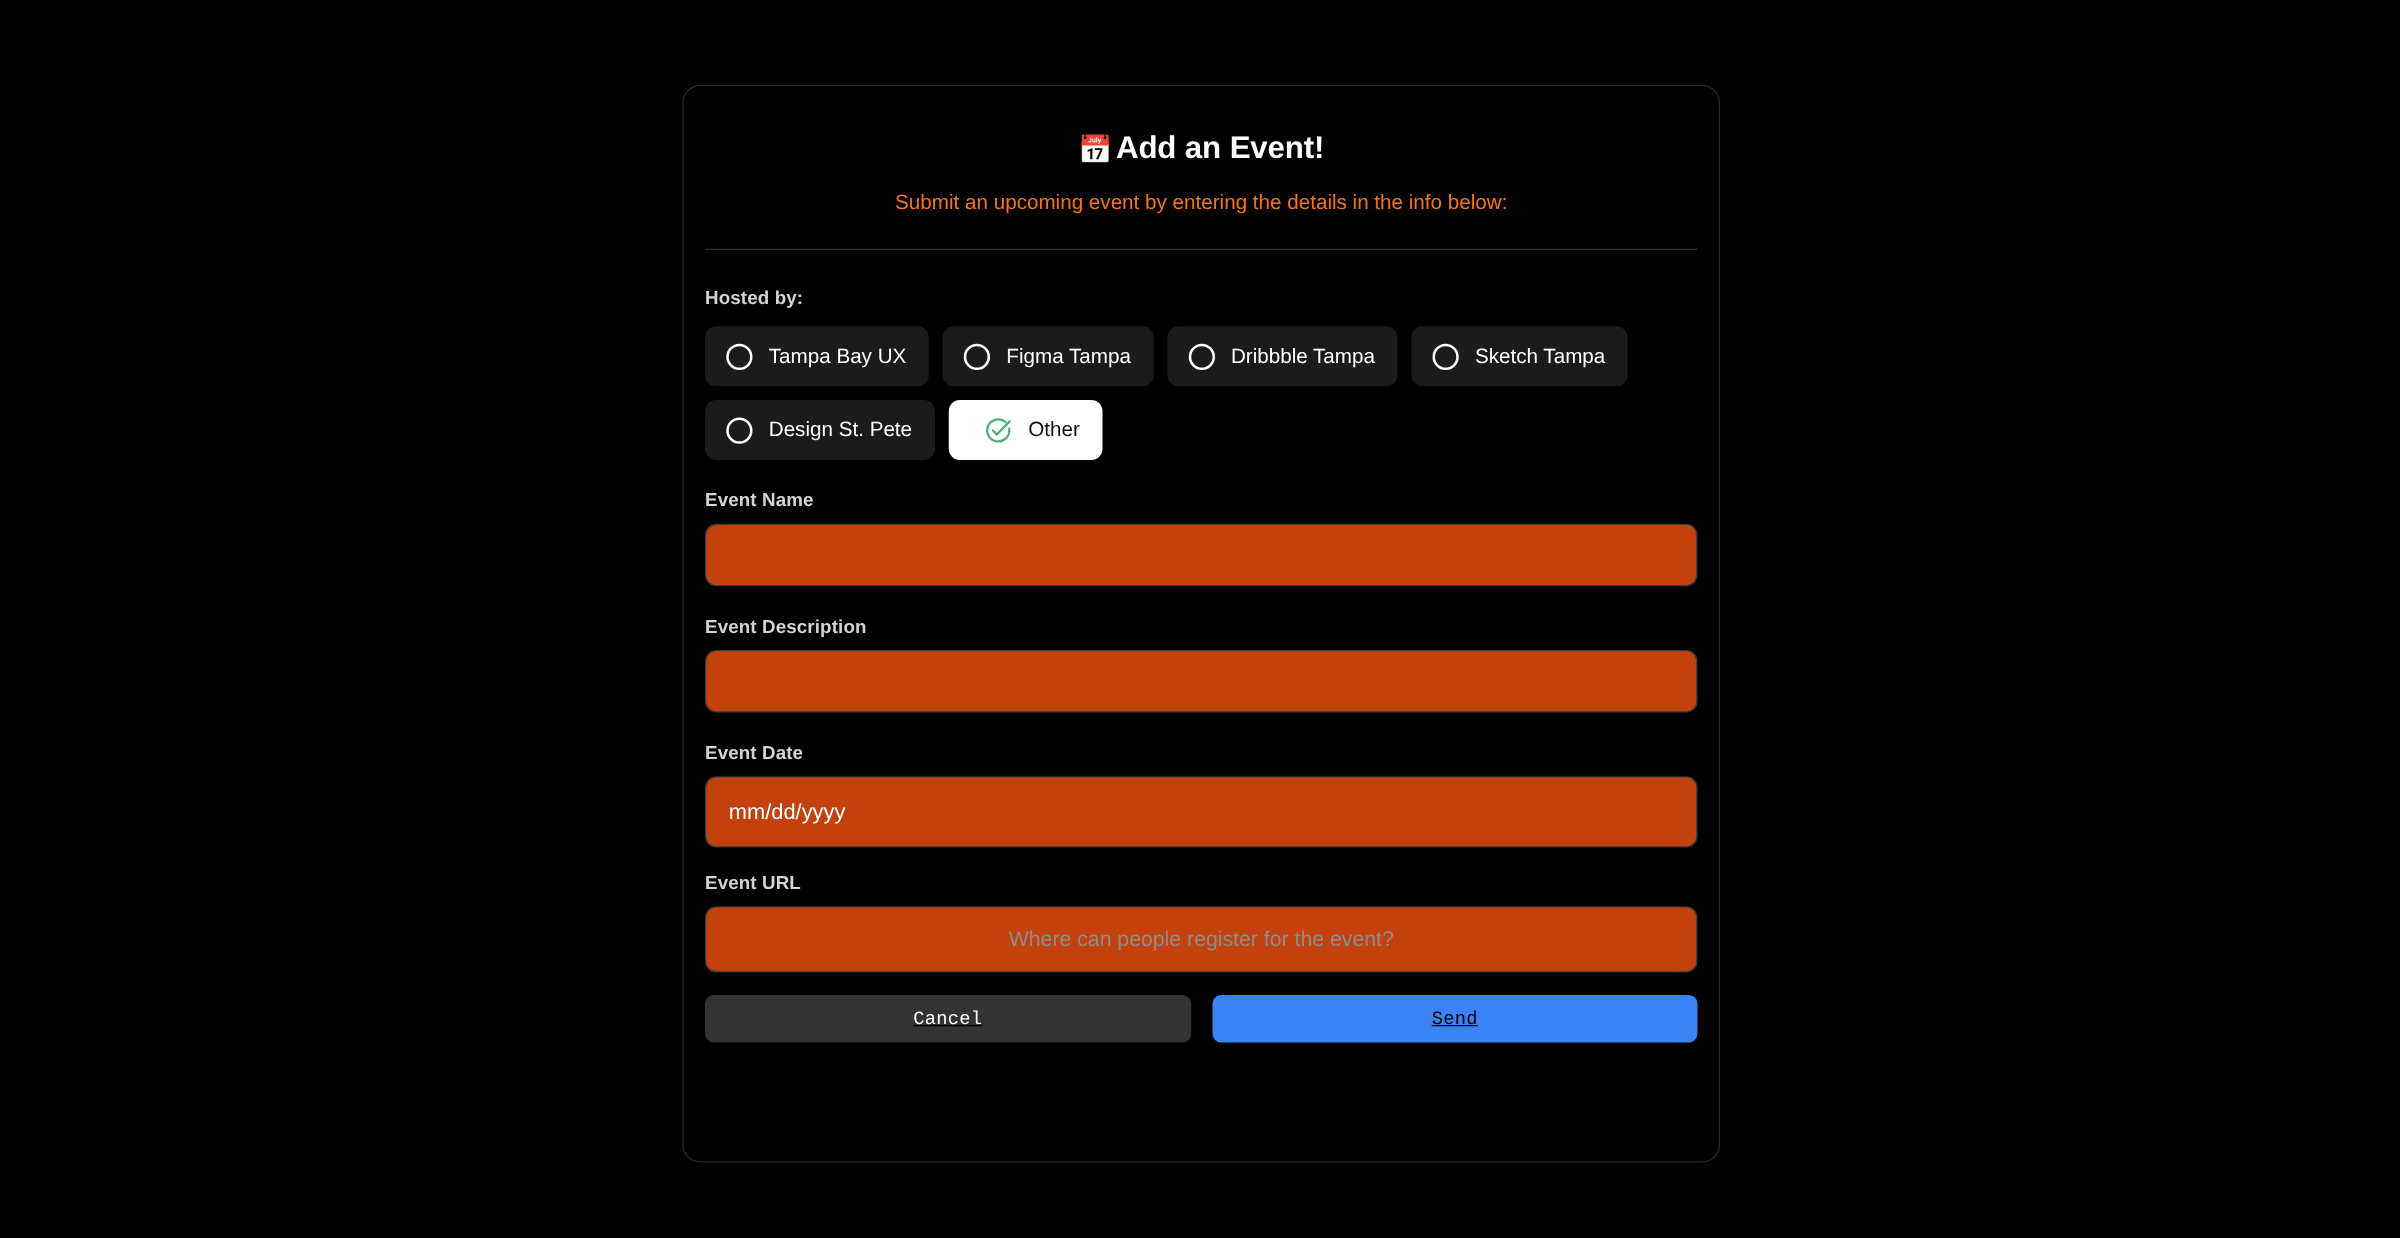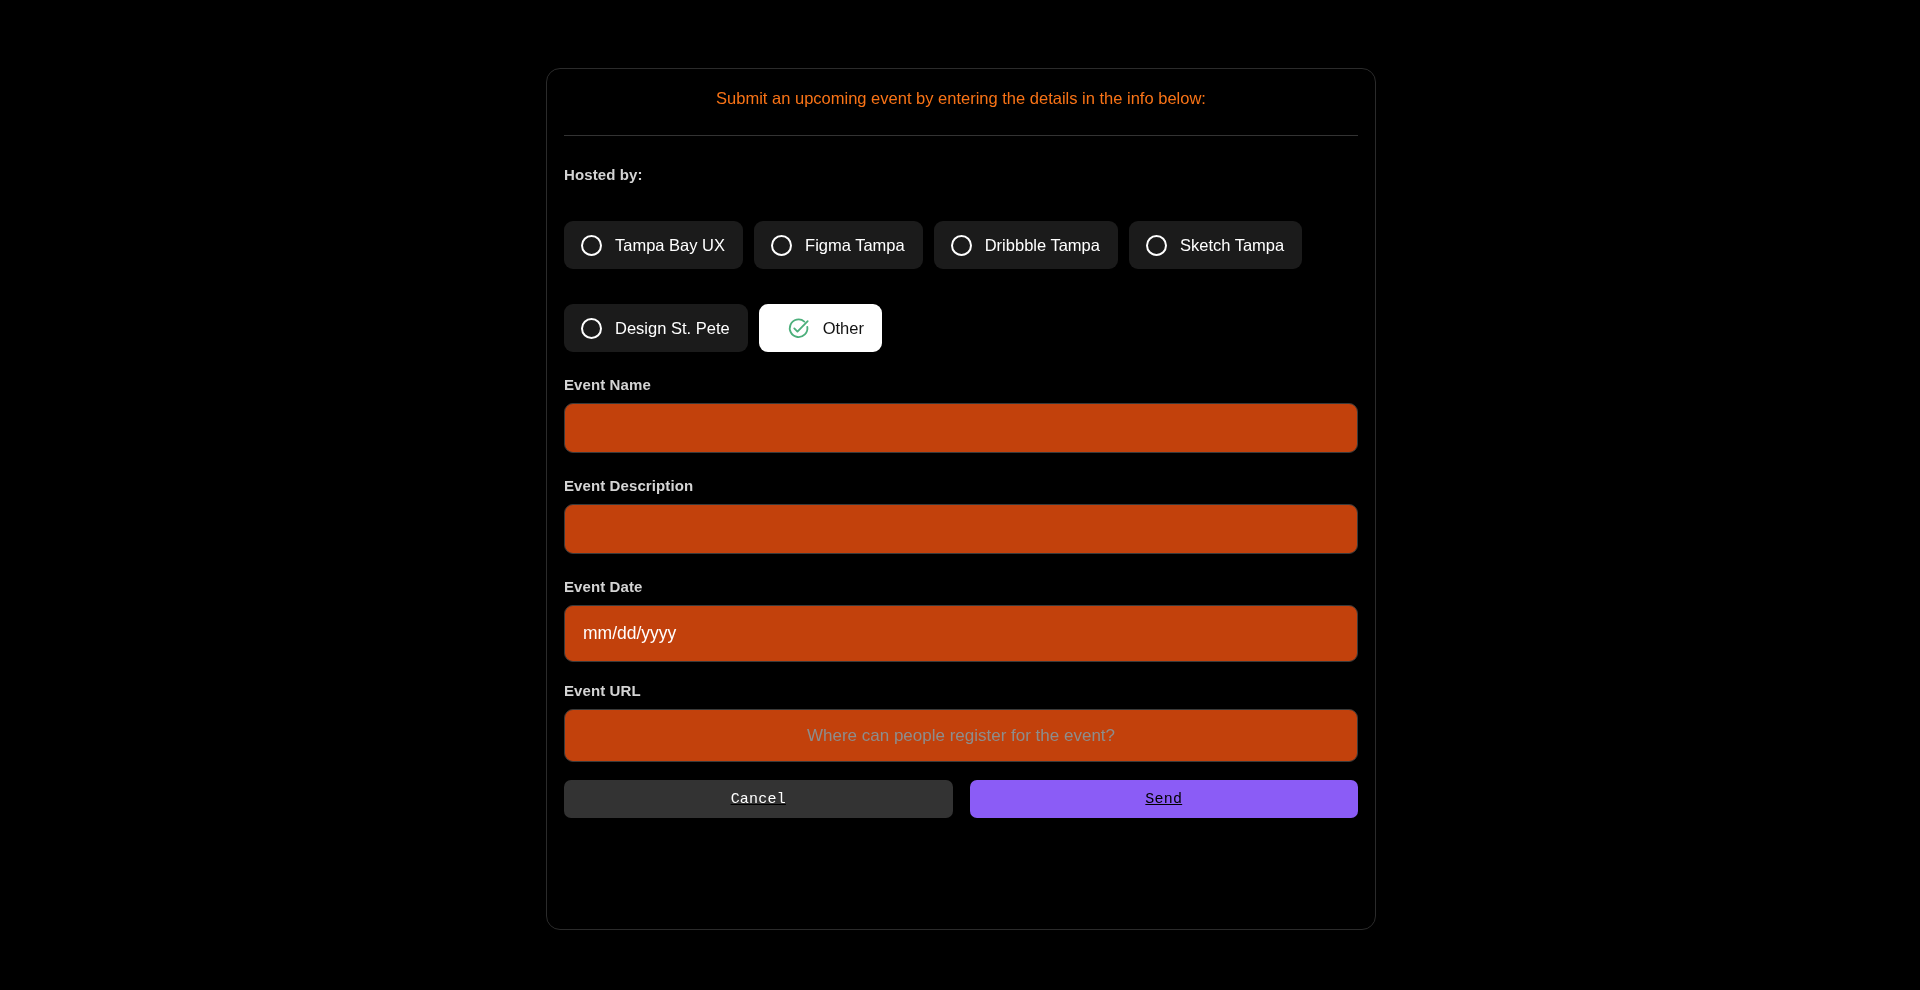--- a/index.html
+++ b/index.html
@@ -84,21 +84,20 @@
     background: #1b1b1b;
     border: none;
     border-radius: 9px;
     height: 48px;
     padding: 0 18px 0 17px;
     cursor: pointer;
     color: #ffffff;
     font-size: 16.5px;
     font-family: "Liberation Sans", sans-serif;
     white-space: nowrap;
-    margin-top: 24px;
   }
   .pill.selected {
     background: #ffffff;
     color: #131313;
     padding-left: 28px;
   }
 
   .radio-circle {
     display: block;
     width: 21px;
@@ -154,29 +153,32 @@
     flex: 1 1 0;
     height: 38px;
     border: none;
     border-radius: 7px;
     cursor: pointer;
     font-family: "Liberation Mono", monospace;
     font-size: 15px;
     letter-spacing: 0.2px;
   }
   .btn-cancel { background: #333333; color: #ffffff; }
-  .btn-send   { background: #8b5cf6; color: #000000; }
+  .btn-send   { background: #3b82f6; color: #000000; }
 </style>
 </head>
 <body>
 
 <div class="page">
 
   <div class="card">
 
+    <div class="card-title">
+      <span class="title-emoji">📅</span><span>Add an Event!</span>
+    </div>
 
     <div class="card-subtitle">Submit an upcoming event by entering the details in the info below:</div>
 
     <div class="divider"></div>
 
     <div class="field-label hosted-label">Hosted by:</div>
 
     <div class="pill-row">
 
       <button class="pill">

